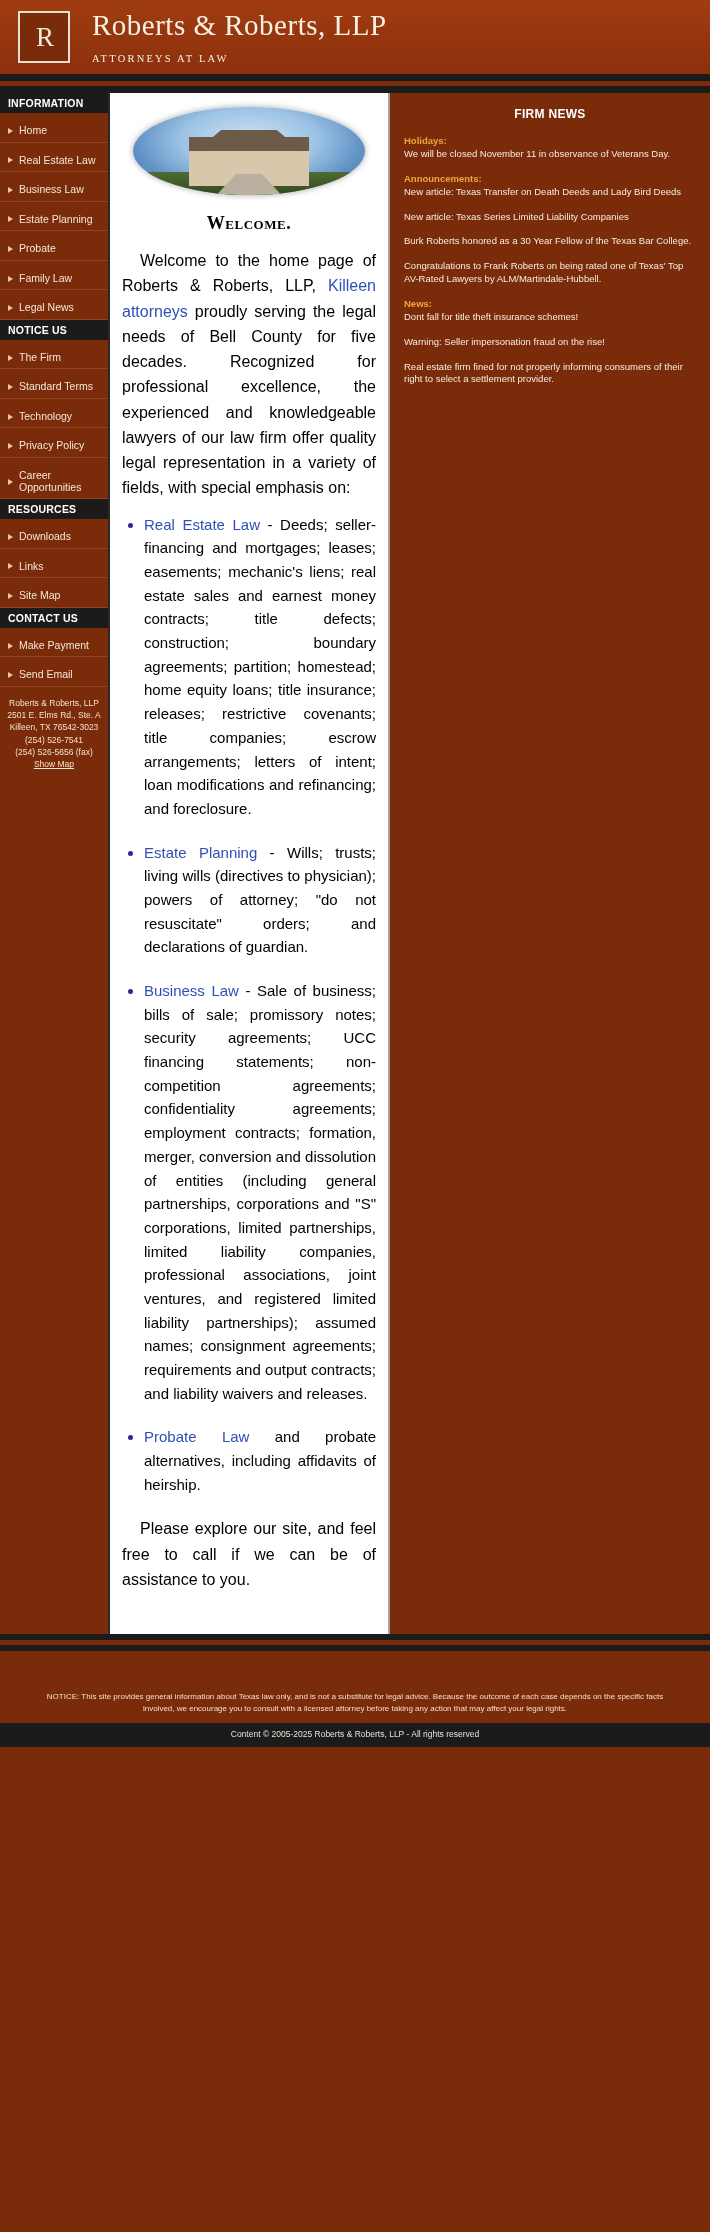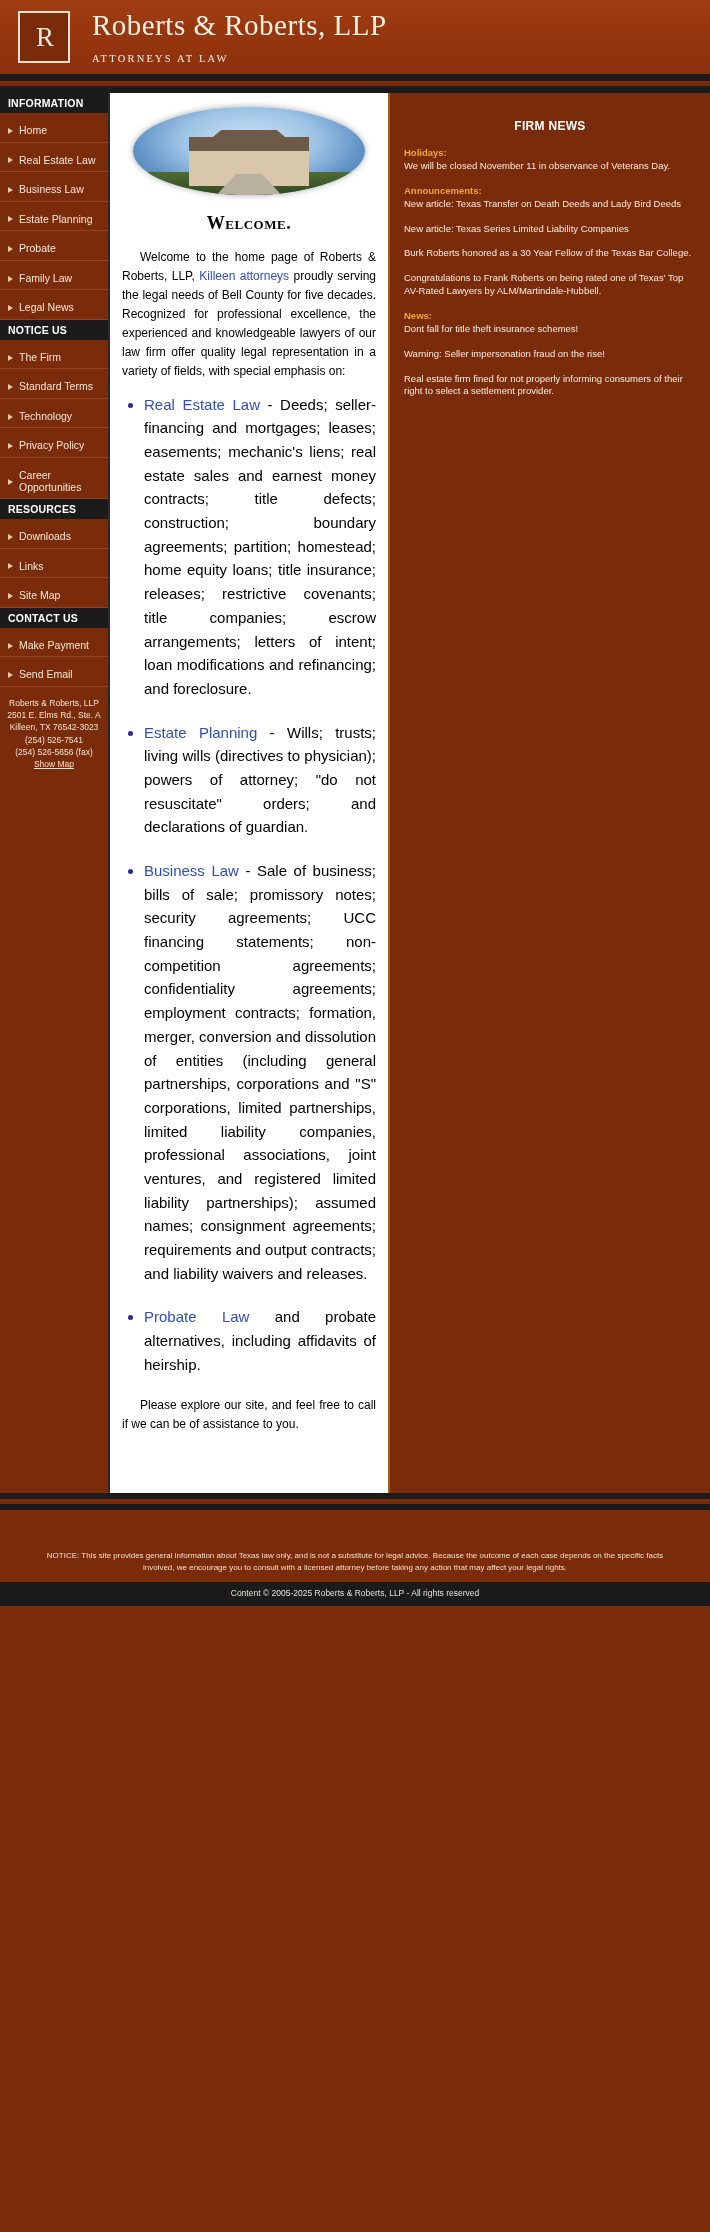--- a/index.html
+++ b/index.html
@@ -81,21 +81,21 @@
     width: 108px;
     flex: 0 0 108px;
     background: #7a2b09;
     padding-top: 0;
   }
   .main {
     width: 282px;
     flex: 0 0 282px;
     background: #ffffff;
     border-left: 2px solid #2a2a2a;
-    border-right: 2px solid #a16207;
+    border-right: 2px solid #a3a3a3;
     padding: 10px 12px 30px 12px;
     box-sizing: border-box;
     min-height: 1400px;
   }
   .news {
     flex: 1 1 auto;
     background: #7a2b09;
     padding: 10px 14px 20px 14px;
     box-sizing: border-box;
   }
@@ -194,21 +194,21 @@
   h1.welcome {
     font-family: "Liberation Serif", serif;
     font-size: 18px;
     font-variant: small-caps;
     text-align: center;
     font-weight: bold;
     margin: 16px 0 14px 0;
     letter-spacing: 0.5px;
   }
   .main p {
-    font-size: 12px;
+    font-size: 16px;
     line-height: 1.58;
     text-align: justify;
     margin: 0 0 12px 0;
     text-indent: 18px;
   }
   .main ul {
     margin: 0 0 6px 0;
     padding-left: 22px;
   }
   .main li {
@@ -224,21 +224,21 @@
     cursor: pointer;
   }
   .closing { text-indent: 18px; }
 
   
   .news-title {
     color: #ffffff;
     font-size: 12px;
     font-weight: bold;
     text-align: center;
-    margin: 16px 0 14px 0;
+    margin: 4px 0 14px 0;
     letter-spacing: 0.3px;
   }
   .news-head {
     color: #f0a63c;
     font-size: 9.5px;
     font-weight: bold;
     margin-bottom: 2px;
   }
   .news-body {
     color: #f6ece1;

